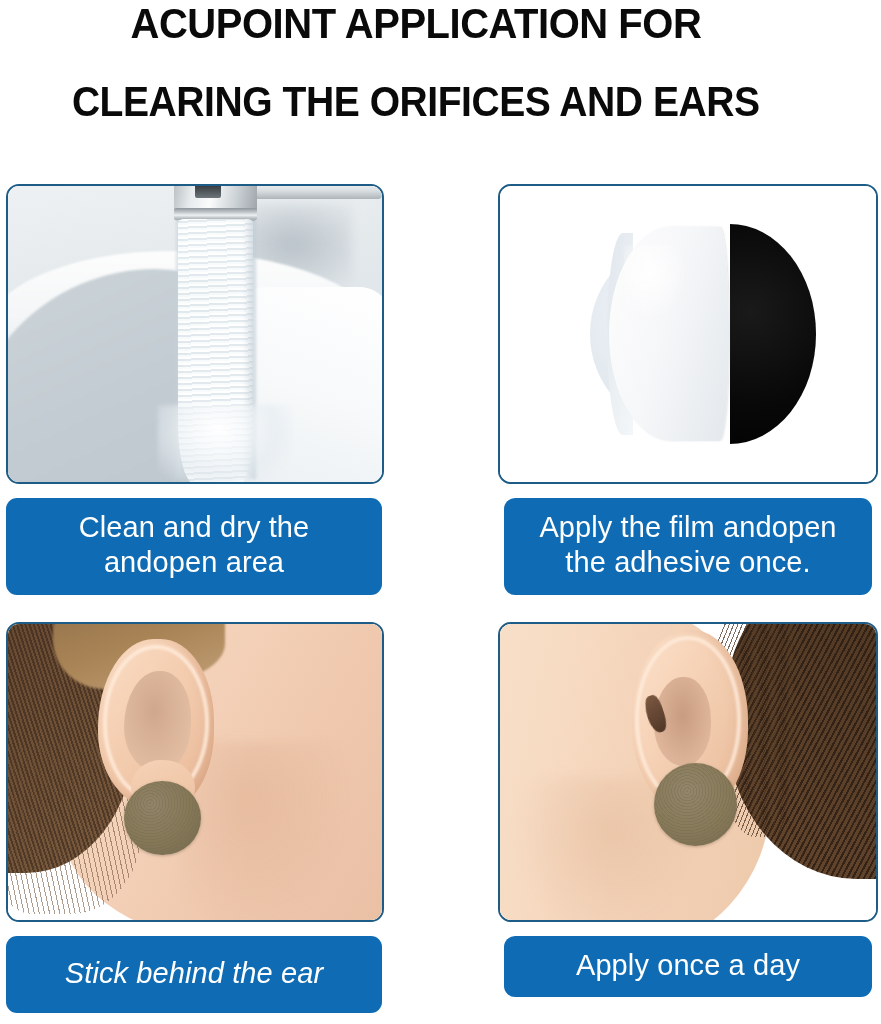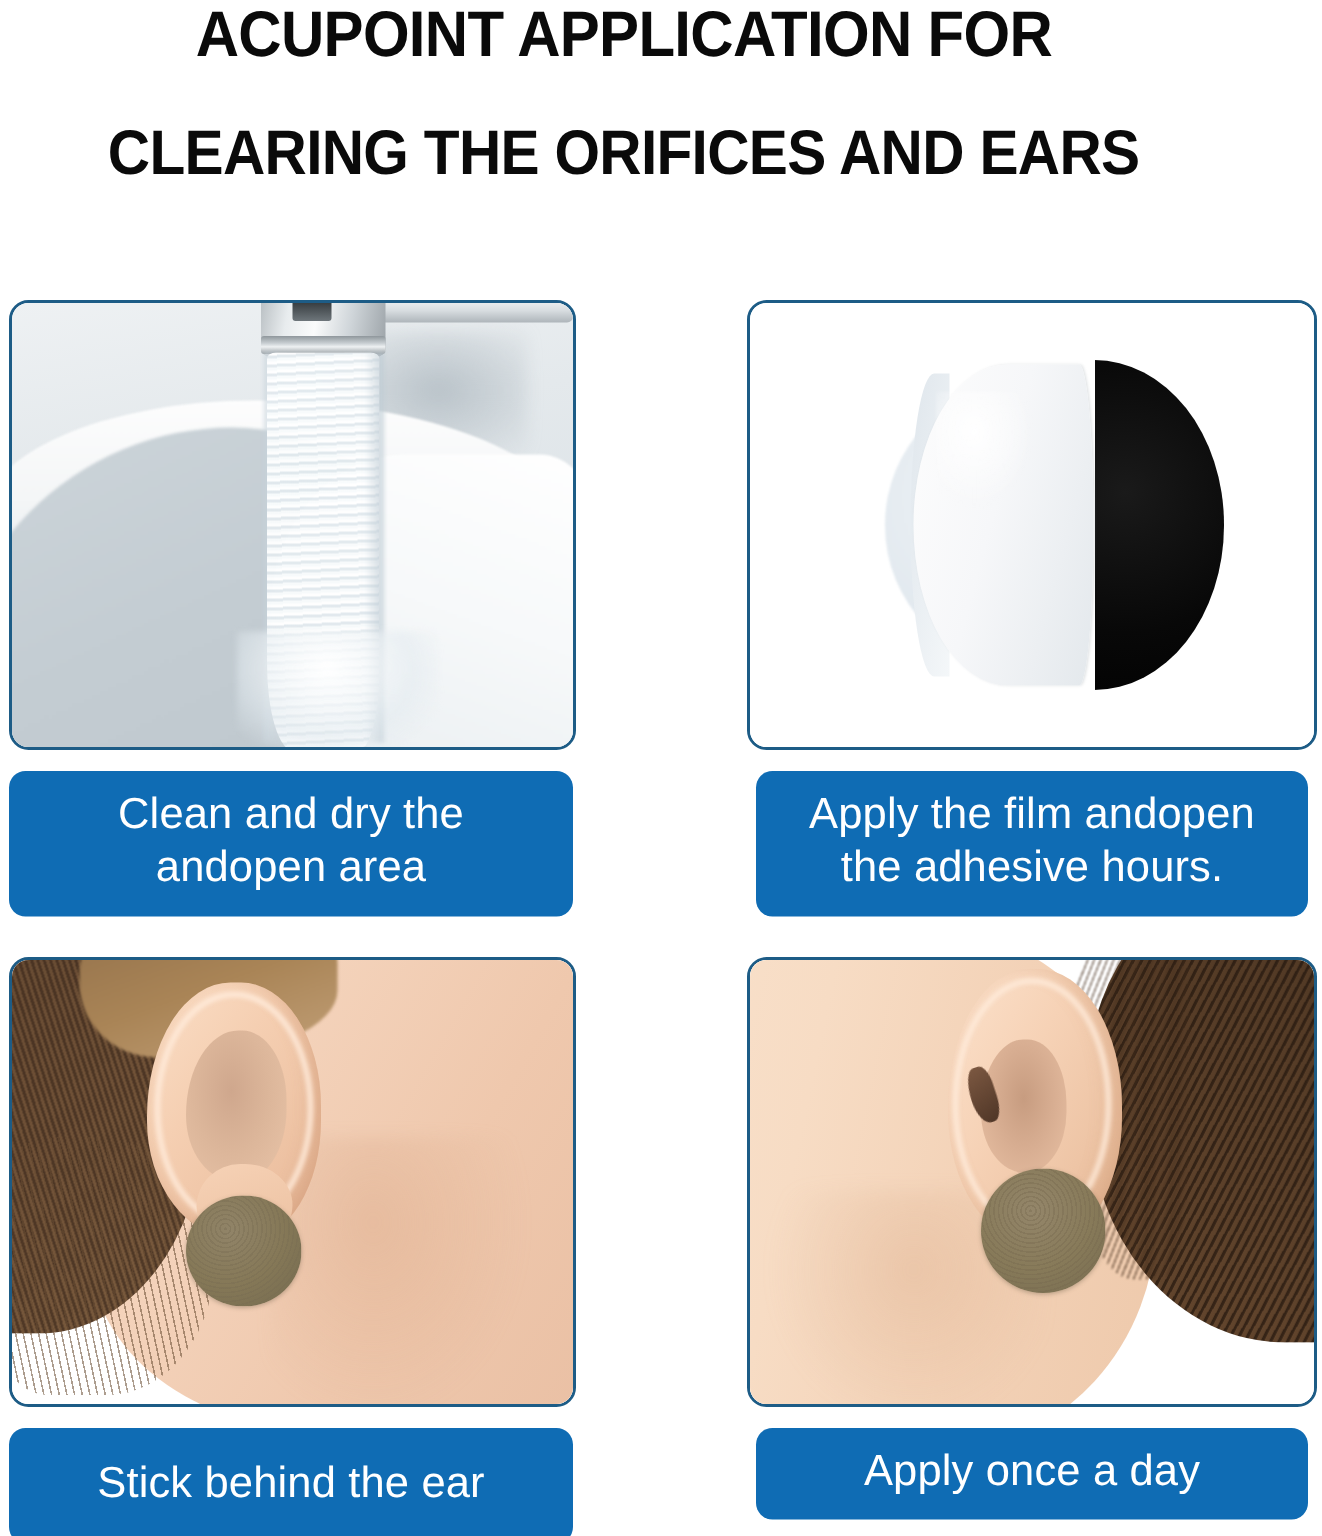--- a/index.html
+++ b/index.html
@@ -25,21 +25,21 @@
     transform:scaleX(0.93);
     transform-origin:center center;
     white-space:nowrap;
   }
   .title-line.l1{margin-top:2px;}
   .title-line.l2{margin-top:36px;font-size:42px;}
 
   
   .grid{position:absolute;left:0;top:170px;width:881px;height:860px;}
 
-  .cell{position:absolute;margin-top:16px;}
+  .cell{position:absolute;}
   .cell.c1{left:6px;  top:14px;  width:378px;}
   .cell.c2{left:498px;top:14px;  width:380px;}
   .cell.c3{left:6px;  top:452px; width:378px;}
   .cell.c4{left:498px;top:452px; width:380px;}
 
   
   .photo{
     position:relative;
     height:300px;
     border:2px solid #1d5c86;
@@ -55,21 +55,21 @@
     background:#0f6cb4;
     border-radius:11px;
     color:#ffffff;
     text-align:center;
     font-size:29px;
     line-height:1.22;
     padding:12px 10px 14px;
     box-sizing:border-box;
     letter-spacing:0.1px;
   }
-  .caption.one-line{padding:20px 26px 22px;}
+  .caption.one-line{padding:20px 26px 22px;font-style:italic;}
   .cell.c1 .caption{width:376px;}
   .cell.c2 .caption{margin-left:6px;width:368px;}
   .cell.c3 .caption{width:376px;}
   .cell.c4 .caption{margin-left:6px;width:368px;}
   .cap-l{display:block;}
 
   
   .sink{
     position:absolute;inset:0;
     background:
@@ -355,21 +355,21 @@
         <div class="patch-back"></div>
         <div class="patch-black"></div>
         <div class="patch-black-mask"></div>
         <div class="patch-film-lip"></div>
         <div class="patch-film"></div>
         <div class="patch-hi"></div>
       </div>
     </div>
     <div class="caption">
       <span class="cap-l">Apply the film andopen</span>
-      <span class="cap-l">the adhesive hours.</span>
+      <span class="cap-l">the adhesive once.</span>
     </div>
   </div>
 
   <div class="cell c3">
     <div class="photo">
       <div class="skin">
         <div class="p3-face"></div>
         <div class="p3-neckshade"></div>
         <div class="p3-hair"></div>
         <div class="p3-hair2"></div>

